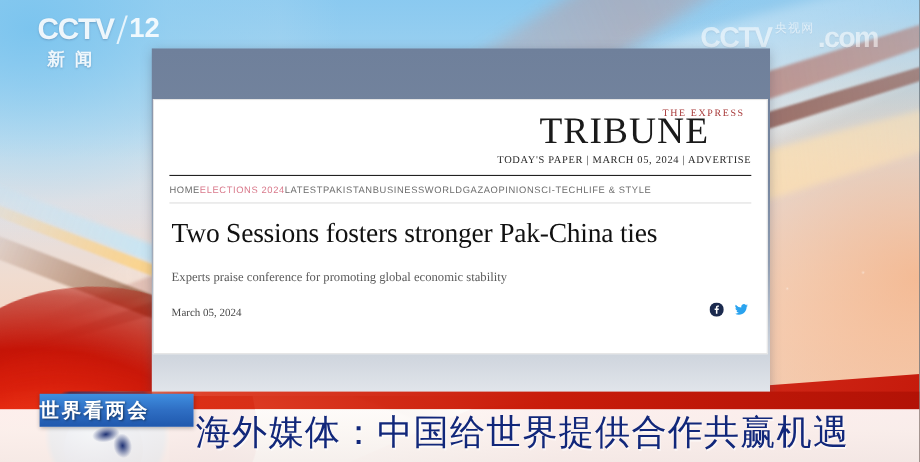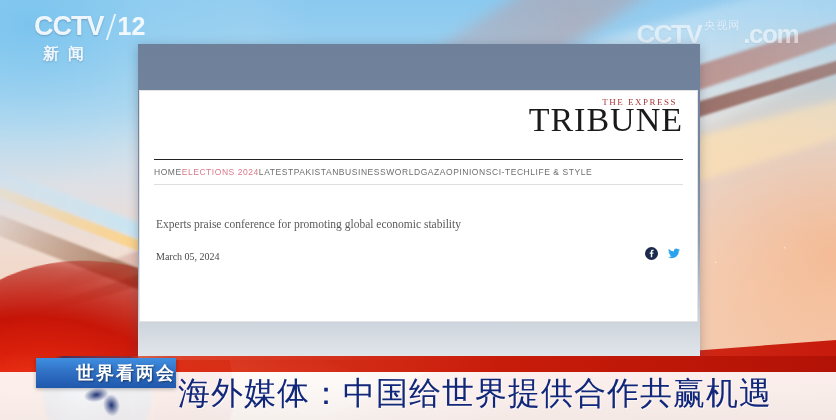--- a/index.html
+++ b/index.html
@@ -407,21 +407,21 @@
     z-index: 2;
     transform: rotate(-10deg);
   }
   .lt-badge {
     position: absolute;
     left: 36px; bottom: 32px;
     width: 140px; height: 30px;
     background: linear-gradient(180deg, #3f8fe0 0%, #2f6fc4 48%, #1f58ad 100%);
     display: flex;
     align-items: center;
-    justify-content: flex-end;
+    justify-content: flex-start;
     box-shadow: 0 1px 4px rgba(0,0,0,.3);
   }
   .lt-badge-text {
     color: #fff;
     font-size: 18px;
     font-weight: 700;
     letter-spacing: 2px;
     text-shadow: 1px 1px 2px rgba(0,0,0,.45);
   }
   .lt-bar {
@@ -494,20 +494,21 @@
   </div>
 
 
   <div class="card-frame">
     <div class="card-white">
 
       <div class="masthead">
         <div class="masthead-inner">
           <div class="express-kicker">THE EXPRESS</div>
           <div class="tribune-word">TRIBUNE</div>
+          <div class="todays-paper">TODAY'S PAPER  |  MARCH 05, 2024  |  ADVERTISE</div>
         </div>
       </div>
 
       <div class="rule"></div>
 
       <div class="nav">
         <span class="nav-item">HOME</span>
         <span class="nav-item active">ELECTIONS 2024</span>
         <span class="nav-item">LATEST</span>
         <span class="nav-item">PAKISTAN</span>
@@ -516,20 +517,21 @@
         <span class="nav-item">GAZA</span>
         <span class="nav-item">OPINION</span>
         <span class="nav-item">SCI-TECH</span>
         <span class="nav-item">LIFE &amp; STYLE</span>
 
       </div>
 
       <div class="nav-rule"></div>
 
       <div class="article">
+        <div class="headline">Two Sessions fosters stronger Pak-China ties</div>
         <div class="standfirst">Experts praise conference for promoting global economic stability</div>
         <div class="byline-date">March 05, 2024</div>
 
         <div class="social">
           <span>
             <svg width="13" height="13" viewBox="0 0 24 24" aria-hidden="true">
               <circle cx="12" cy="12" r="12" fill="#1b2a4e"></circle>
               <path d="M13.3 19v-6.4h2.1l.32-2.5h-2.42V8.5c0-.72.2-1.21 1.24-1.21h1.32V5.06c-.23-.03-1.02-.1-1.93-.1-1.9 0-3.2 1.16-3.2 3.3v1.84H8.6v2.5h2.13V19z" fill="#ffffff"></path>
             </svg>
           </span>

